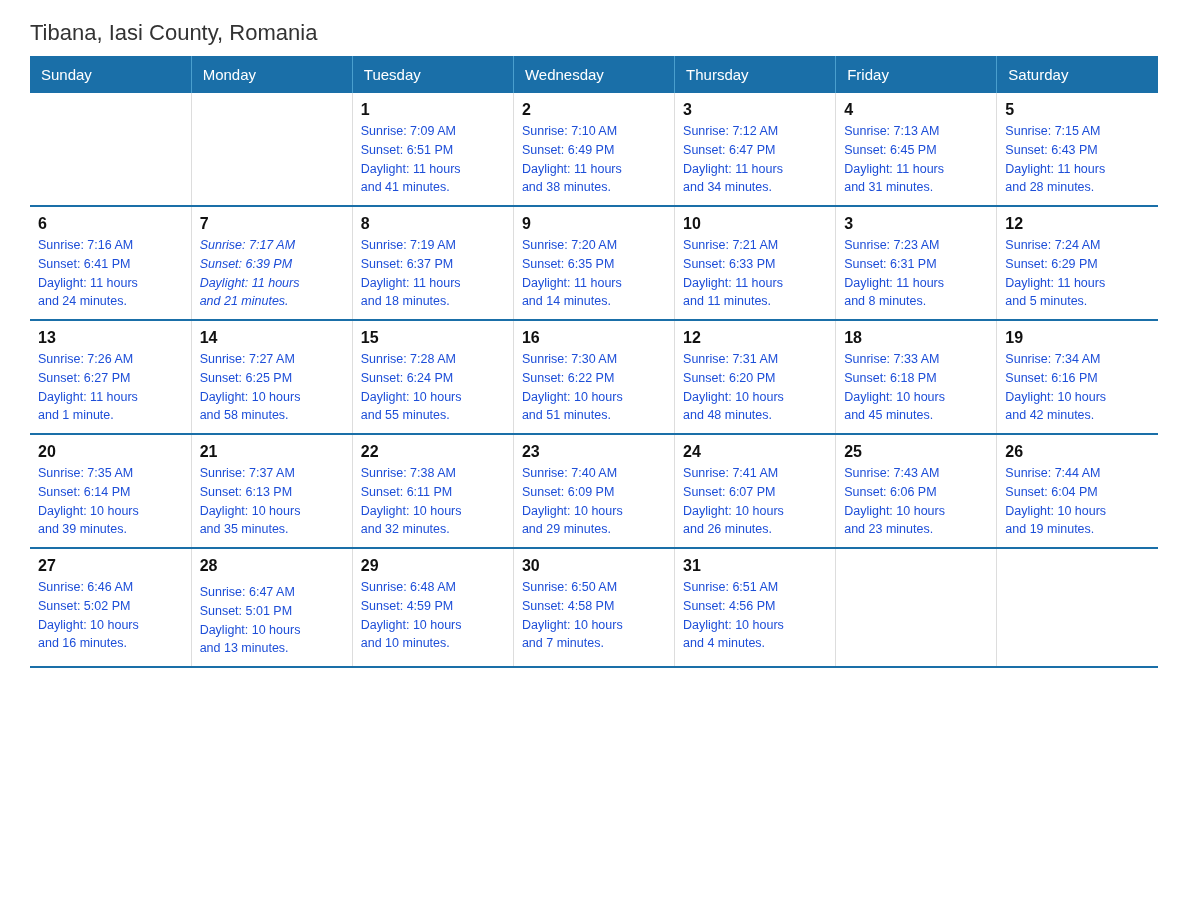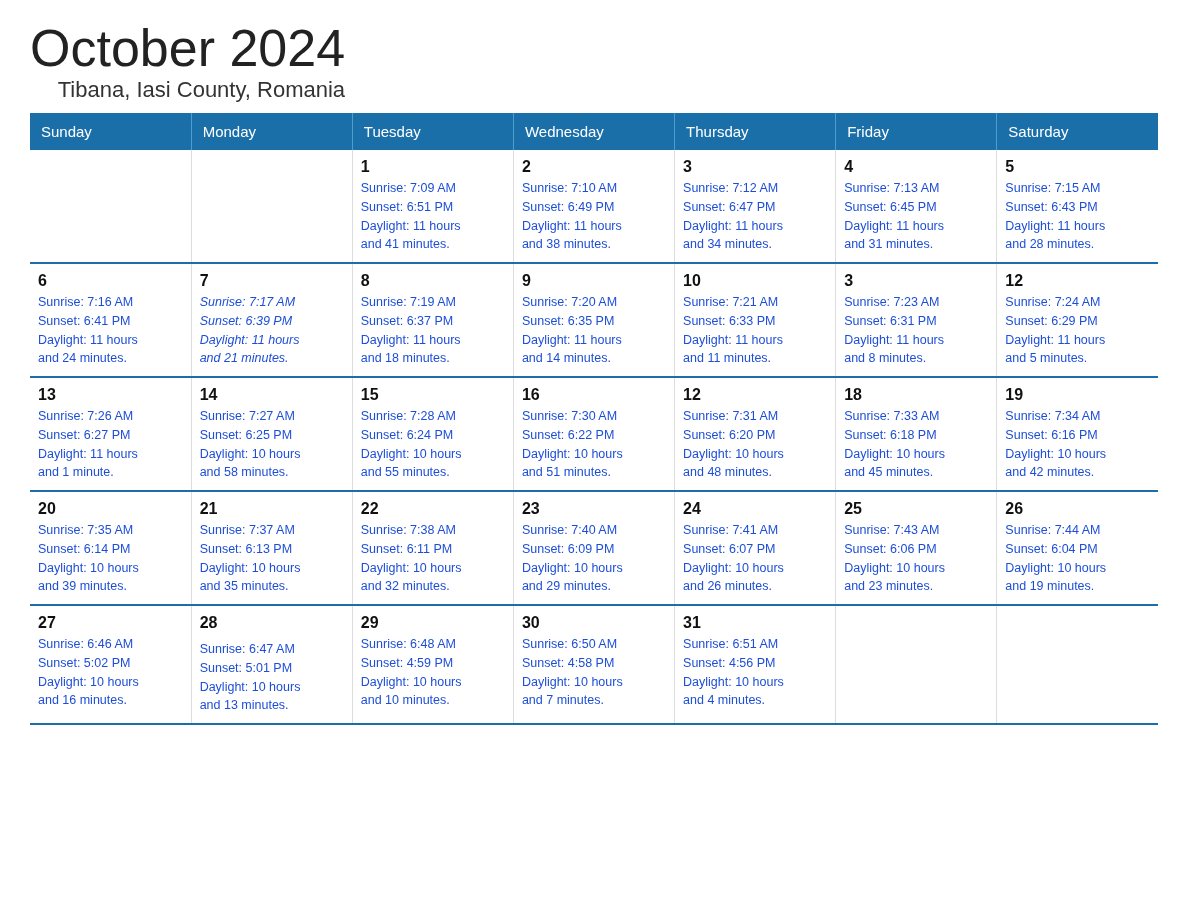--- a/index.html
+++ b/index.html
@@ -84,21 +84,20 @@
       display: flex;
       align-items: flex-end;
       gap: 0;
     }
   </style>
 </head>
 <body>
 
 <div class="header">
   <div class="title-block">
-    <h1>October 2024</h1>
     <h2>Tibana, Iasi County, Romania</h2>
   </div>
 </div>
 
 <table>
   <thead>
     <tr>
       <th>Sunday</th>
       <th>Monday</th>
       <th>Tuesday</th>

